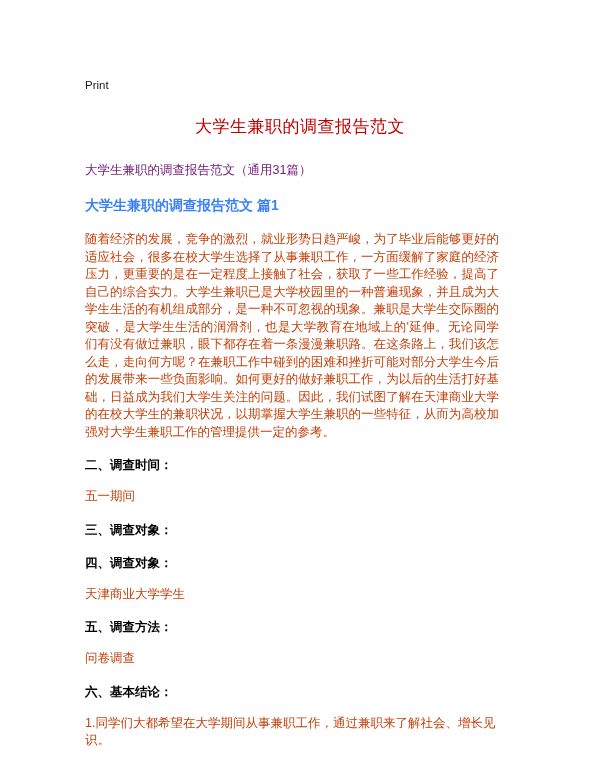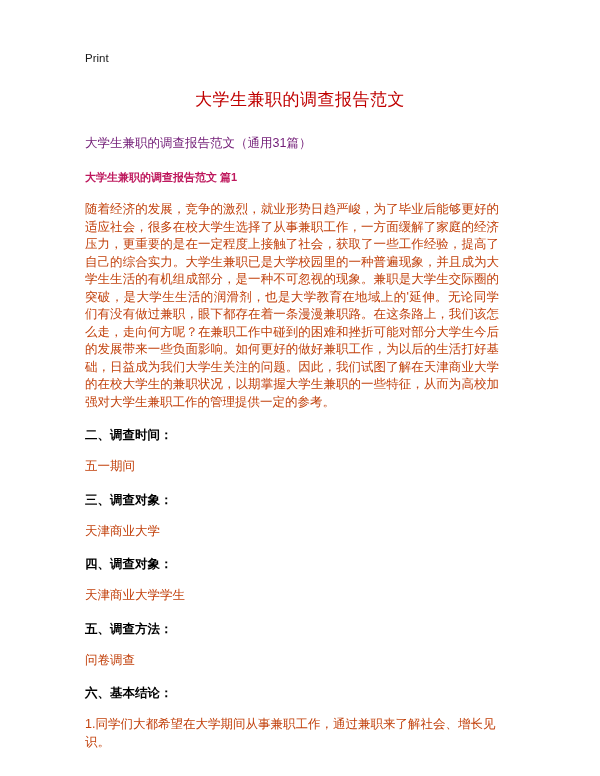--- a/index.html
+++ b/index.html
@@ -11,21 +11,21 @@
     width: 600px;
     height: 776px;
     font-family: "Liberation Sans", "DejaVu Sans", sans-serif;
     color: #000000;
     overflow: hidden;
   }
   .page {
     box-sizing: border-box;
     width: 600px;
     height: 776px;
-    padding: 48px 85px 40px 85px;
+    padding: 75px 85px 40px 85px;
   }
   .print-link {
     display: inline-block;
     font-size: 11.5px;
     color: #1a1a1a;
     cursor: pointer;
     margin: 0 0 10px 0;
   }
   .doc-title {
     color: #c00000;
@@ -35,23 +35,23 @@
     margin: 14px 0 24px 0;
     letter-spacing: 0.5px;
   }
   .doc-subtitle {
     font-size: 12.5px;
     font-weight: normal;
     color: #701a75;
     margin: 0 0 18px 0;
   }
   .article-heading {
-    font-size: 11px;
+    font-size: 14px;
     font-weight: bold;
-    color: #be185d;
+    color: #3b82f6;
     margin: 0 0 16px 0;
   }
   .sec-heading {
     font-size: 12.5px;
     font-weight: bold;
     color: #000000;
     margin: 16px 0 14px 0;
   }
   .sec-body {
     font-size: 12.5px;
@@ -81,21 +81,20 @@
     <p class="sec-body">随着经济的发展，竞争的激烈，就业形势日趋严峻，为了毕业后能够更好的适应社会，很多在校大学生选择了从事兼职工作，一方面缓解了家庭的经济压力，更重要的是在一定程度上接触了社会，获取了一些工作经验，提高了自己的综合实力。大学生兼职已是大学校园里的一种普遍现象，并且成为大学生生活的有机组成部分，是一种不可忽视的现象。兼职是大学生交际圈的突破，是大学生生活的润滑剂，也是大学教育在地域上的'延伸。无论同学们有没有做过兼职，眼下都存在着一条漫漫兼职路。在这条路上，我们该怎么走，走向何方呢？在兼职工作中碰到的困难和挫折可能对部分大学生今后的发展带来一些负面影响。如何更好的做好兼职工作，为以后的生活打好基础，日益成为我们大学生关注的问题。因此，我们试图了解在天津商业大学的在校大学生的兼职状况，以期掌握大学生兼职的一些特征，从而为高校加强对大学生兼职工作的管理提供一定的参考。</p>
   </div>
 
   <div class="section">
     <div class="sec-heading">二、调查时间：</div>
     <p class="sec-body short">五一期间</p>
   </div>
 
   <div class="section">
     <div class="sec-heading">三、调查对象：</div>
-    <p class="sec-body short">天津商业大学</p>
   </div>
 
   <div class="section">
     <div class="sec-heading">四、调查对象：</div>
     <p class="sec-body short">天津商业大学学生</p>
   </div>
 
   <div class="section">
     <div class="sec-heading">五、调查方法：</div>
     <p class="sec-body short">问卷调查</p>

